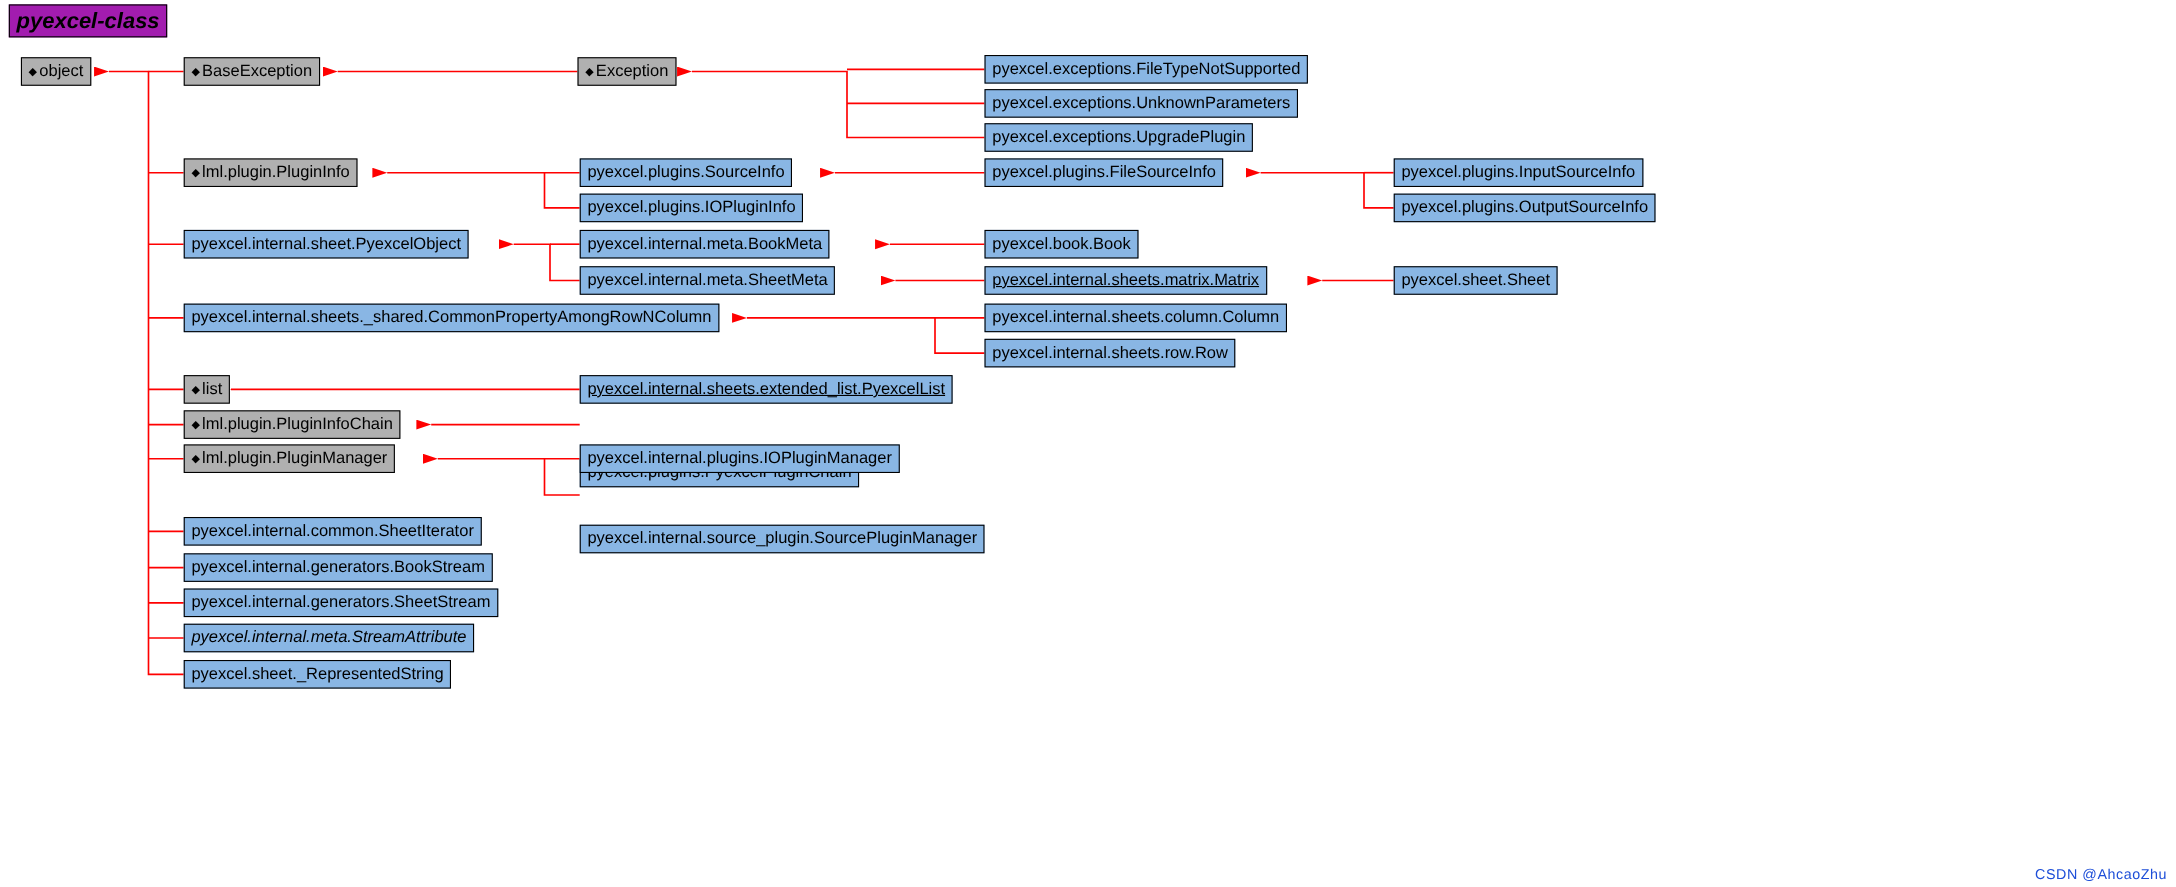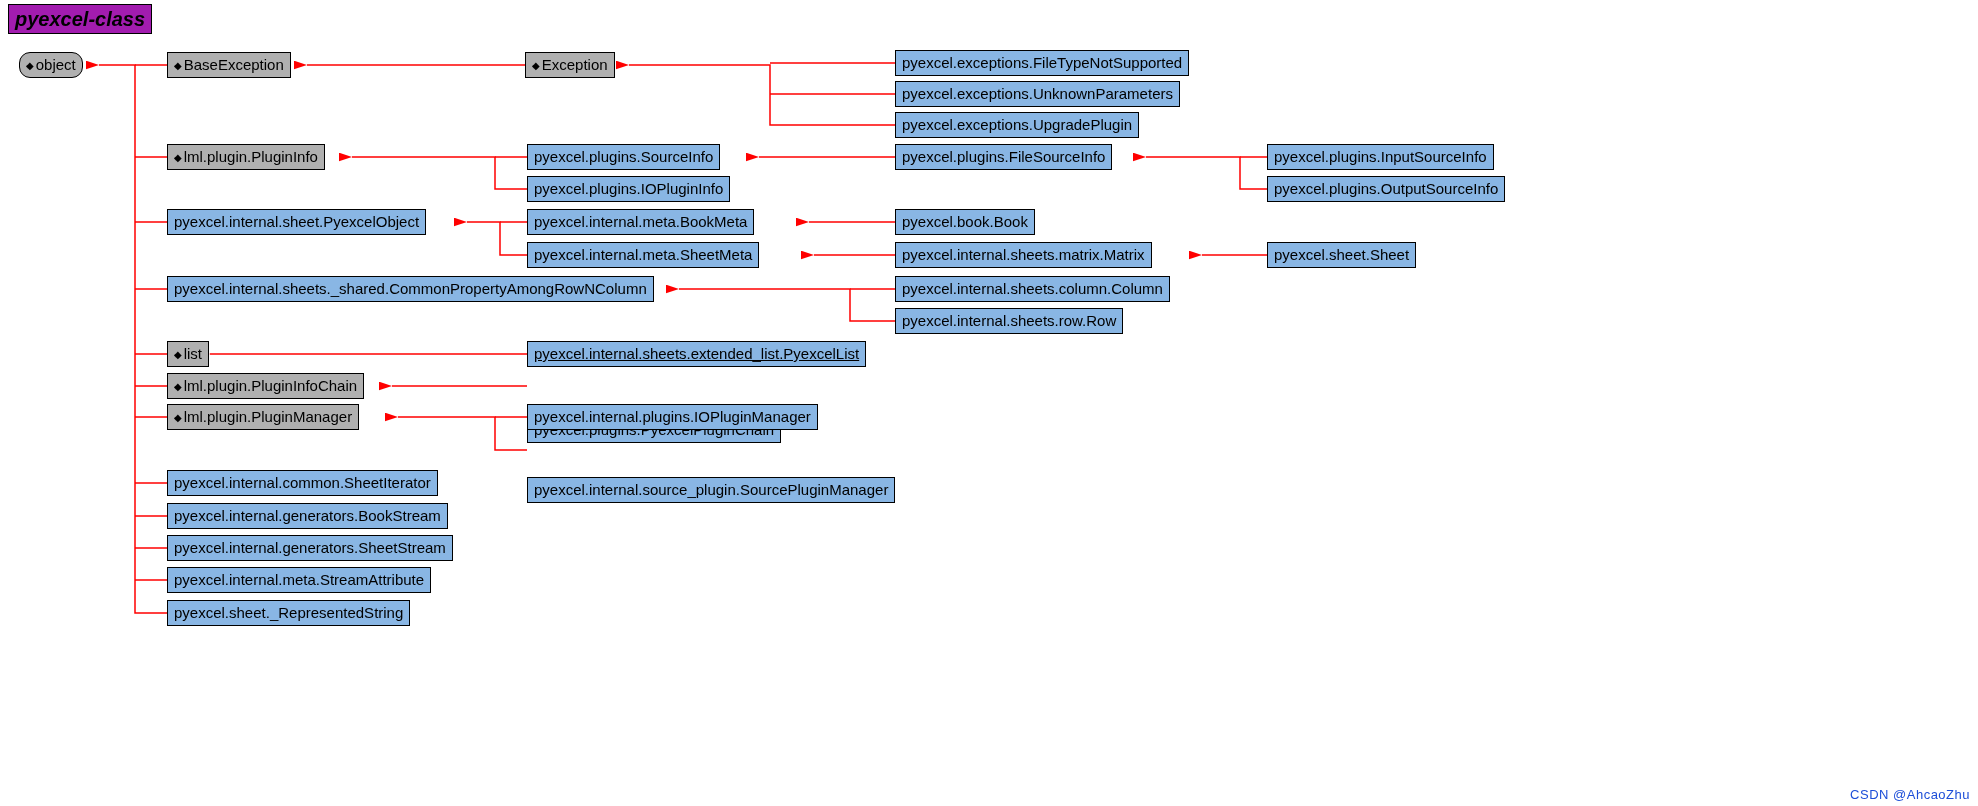--- a/index.html
+++ b/index.html
@@ -116,55 +116,55 @@
 
     <path d="M392,386 L527,386" marker-start="url(#ah)"></path>
 
     <path d="M398,417 L495,417 L495,450 L527,450" marker-start="url(#ah)"></path>
     <path d="M495,417 L527,417"></path>
   </g>
 </svg>
 
 <div class="title" style="left:8px; top:4px;">pyexcel-class</div>
 
-<div class="node gray bullet" style="left:19px;  top:52px;border-radius:11px;">object</div>
+<div class="node gray bullet" style="left:19px;  top:52px;">object</div>
 
 <div class="node gray bullet" style="left:167px; top:52px;">BaseException</div>
 <div class="node gray bullet" style="left:525px; top:52px;">Exception</div>
 <div class="node blue" style="left:895px; top:50px;">pyexcel.exceptions.FileTypeNotSupported</div>
 <div class="node blue" style="left:895px; top:81px;">pyexcel.exceptions.UnknownParameters</div>
 <div class="node blue" style="left:895px; top:112px;">pyexcel.exceptions.UpgradePlugin</div>
 
 <div class="node gray bullet" style="left:167px; top:144px;">lml.plugin.PluginInfo</div>
 <div class="node blue" style="left:527px; top:144px;">pyexcel.plugins.SourceInfo</div>
 <div class="node blue" style="left:527px; top:176px;">pyexcel.plugins.IOPluginInfo</div>
 <div class="node blue" style="left:895px; top:144px;">pyexcel.plugins.FileSourceInfo</div>
 <div class="node blue" style="left:1267px;top:144px;">pyexcel.plugins.InputSourceInfo</div>
 <div class="node blue" style="left:1267px;top:176px;">pyexcel.plugins.OutputSourceInfo</div>
 
 <div class="node blue" style="left:167px; top:209px;">pyexcel.internal.sheet.PyexcelObject</div>
 <div class="node blue" style="left:527px; top:209px;">pyexcel.internal.meta.BookMeta</div>
 <div class="node blue" style="left:527px; top:242px;">pyexcel.internal.meta.SheetMeta</div>
 <div class="node blue" style="left:895px; top:209px;">pyexcel.book.Book</div>
-<div class="node blue" style="left:895px; top:242px;">pyexcel.internal.sheets.matrix.Matrix</div>
+<div class="node blue" style="left:895px; top:242px;text-decoration:underline;">pyexcel.internal.sheets.matrix.Matrix</div>
 <div class="node blue" style="left:1267px;top:242px;">pyexcel.sheet.Sheet</div>
 
 <div class="node blue" style="left:167px; top:276px;">pyexcel.internal.sheets._shared.CommonPropertyAmongRowNColumn</div>
 <div class="node blue" style="left:895px; top:276px;">pyexcel.internal.sheets.column.Column</div>
 <div class="node blue" style="left:895px; top:308px;">pyexcel.internal.sheets.row.Row</div>
 
 <div class="node gray bullet" style="left:167px; top:341px;">list</div>
 <div class="node blue" style="left:527px; top:341px;text-decoration:underline;">pyexcel.internal.sheets.extended_list.PyexcelList</div>
 
 <div class="node gray bullet" style="left:167px; top:373px;">lml.plugin.PluginInfoChain</div>
 <div class="node blue" style="left:527px; top:373px;margin-top:44px;">pyexcel.plugins.PyexcelPluginChain</div>
 
 <div class="node gray bullet" style="left:167px; top:404px;">lml.plugin.PluginManager</div>
 <div class="node blue" style="left:527px; top:404px;">pyexcel.internal.plugins.IOPluginManager</div>
 <div class="node blue" style="left:527px; top:437px;margin-top:40px;">pyexcel.internal.source_plugin.SourcePluginManager</div>
 
 <div class="node blue" style="left:167px; top:470px;">pyexcel.internal.common.SheetIterator</div>
 <div class="node blue" style="left:167px; top:503px;">pyexcel.internal.generators.BookStream</div>
 <div class="node blue" style="left:167px; top:535px;">pyexcel.internal.generators.SheetStream</div>
-<div class="node blue" style="left:167px; top:567px;">pyexcel.internal.meta.StreamAttribute</div>
+<div class="node blue" style="left:167px; top:567px;font-style:italic;">pyexcel.internal.meta.StreamAttribute</div>
 <div class="node blue" style="left:167px; top:600px;">pyexcel.sheet._RepresentedString</div>
 
 <div class="watermark">CSDN @AhcaoZhu</div>
 
 </body></html>

